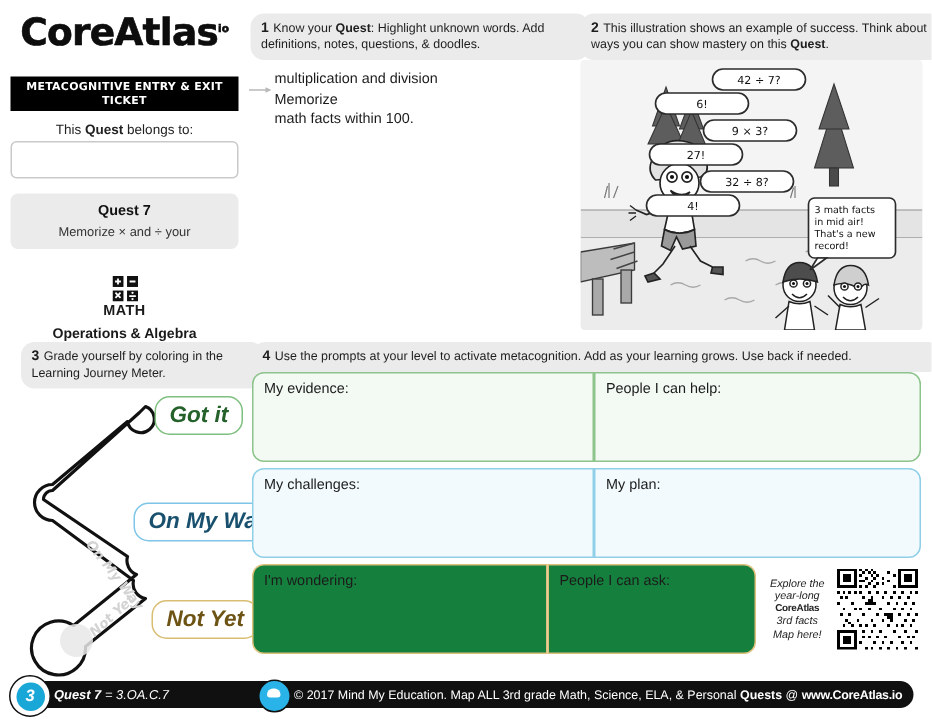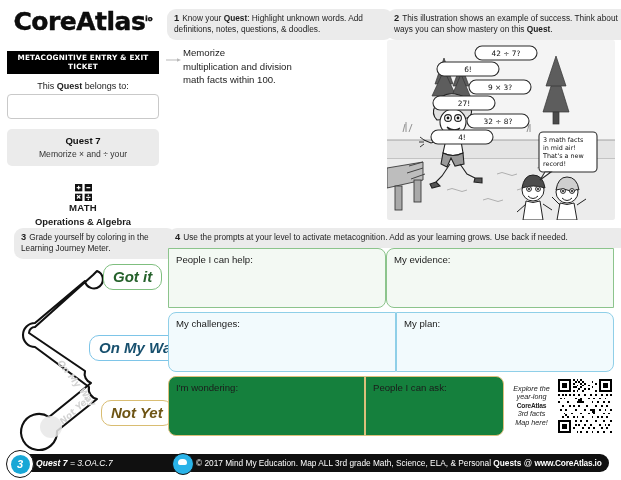--- a/index.html
+++ b/index.html
@@ -205,22 +205,22 @@
   <div class="step1 pill-instruction">
     <b class="num">1</b><span>Know your </span><strong>Quest</strong><span>: Highlight unknown words. Add definitions, notes, questions, &amp; doodles.</span>
   </div>
 
   <svg class="arrow-to-quest" viewBox="0 0 15 8">
     <line x1="0" y1="4" x2="12" y2="4" stroke="#b9b9b9" stroke-width="1"></line>
     <polygon points="15,4 11,2.2 11,5.8" fill="#b9b9b9"></polygon>
   </svg>
 
   <div class="quest-text">
+    <div>multiplication and division</div>
     <div>Memorize</div>
-    <div>multiplication and division</div>
     <div>math facts within 100.</div>
   </div>
 
   <div class="step2 pill-instruction">
     <b class="num">2</b><span>This illustration shows an example of success. Think about ways you can show mastery on this </span><strong>Quest</strong><span>.</span>
   </div>
 
   <div class="illus">
     <svg viewBox="0 0 228 180" width="228" height="180">
       <defs>
@@ -402,25 +402,25 @@
   <div class="meter-label lbl-onmyway">On My Way</div>
   <div class="meter-label lbl-notyet">Not Yet</div>
 
   <div class="step4 pill-instruction">
     <b class="num">4</b><span>Use the prompts at your level to activate metacognition. Add as your learning grows. Use back if needed.</span>
   </div>
 
   <div class="boxes">
 
     <div class="box-row row-green">
+      <div class="resp-box resp-left">
+        <span>My evidence:</span>
+      </div>
       <div class="resp-box resp-right">
         <span>People I can help:</span>
-      </div>
-      <div class="resp-box resp-left">
-        <span>My evidence:</span>
       </div>
     </div>
 
     <div class="box-row row-blue">
       <div class="resp-box resp-left">
         <span>My challenges:</span>
       </div>
       <div class="resp-box resp-right">
         <span>My plan:</span>
       </div>

